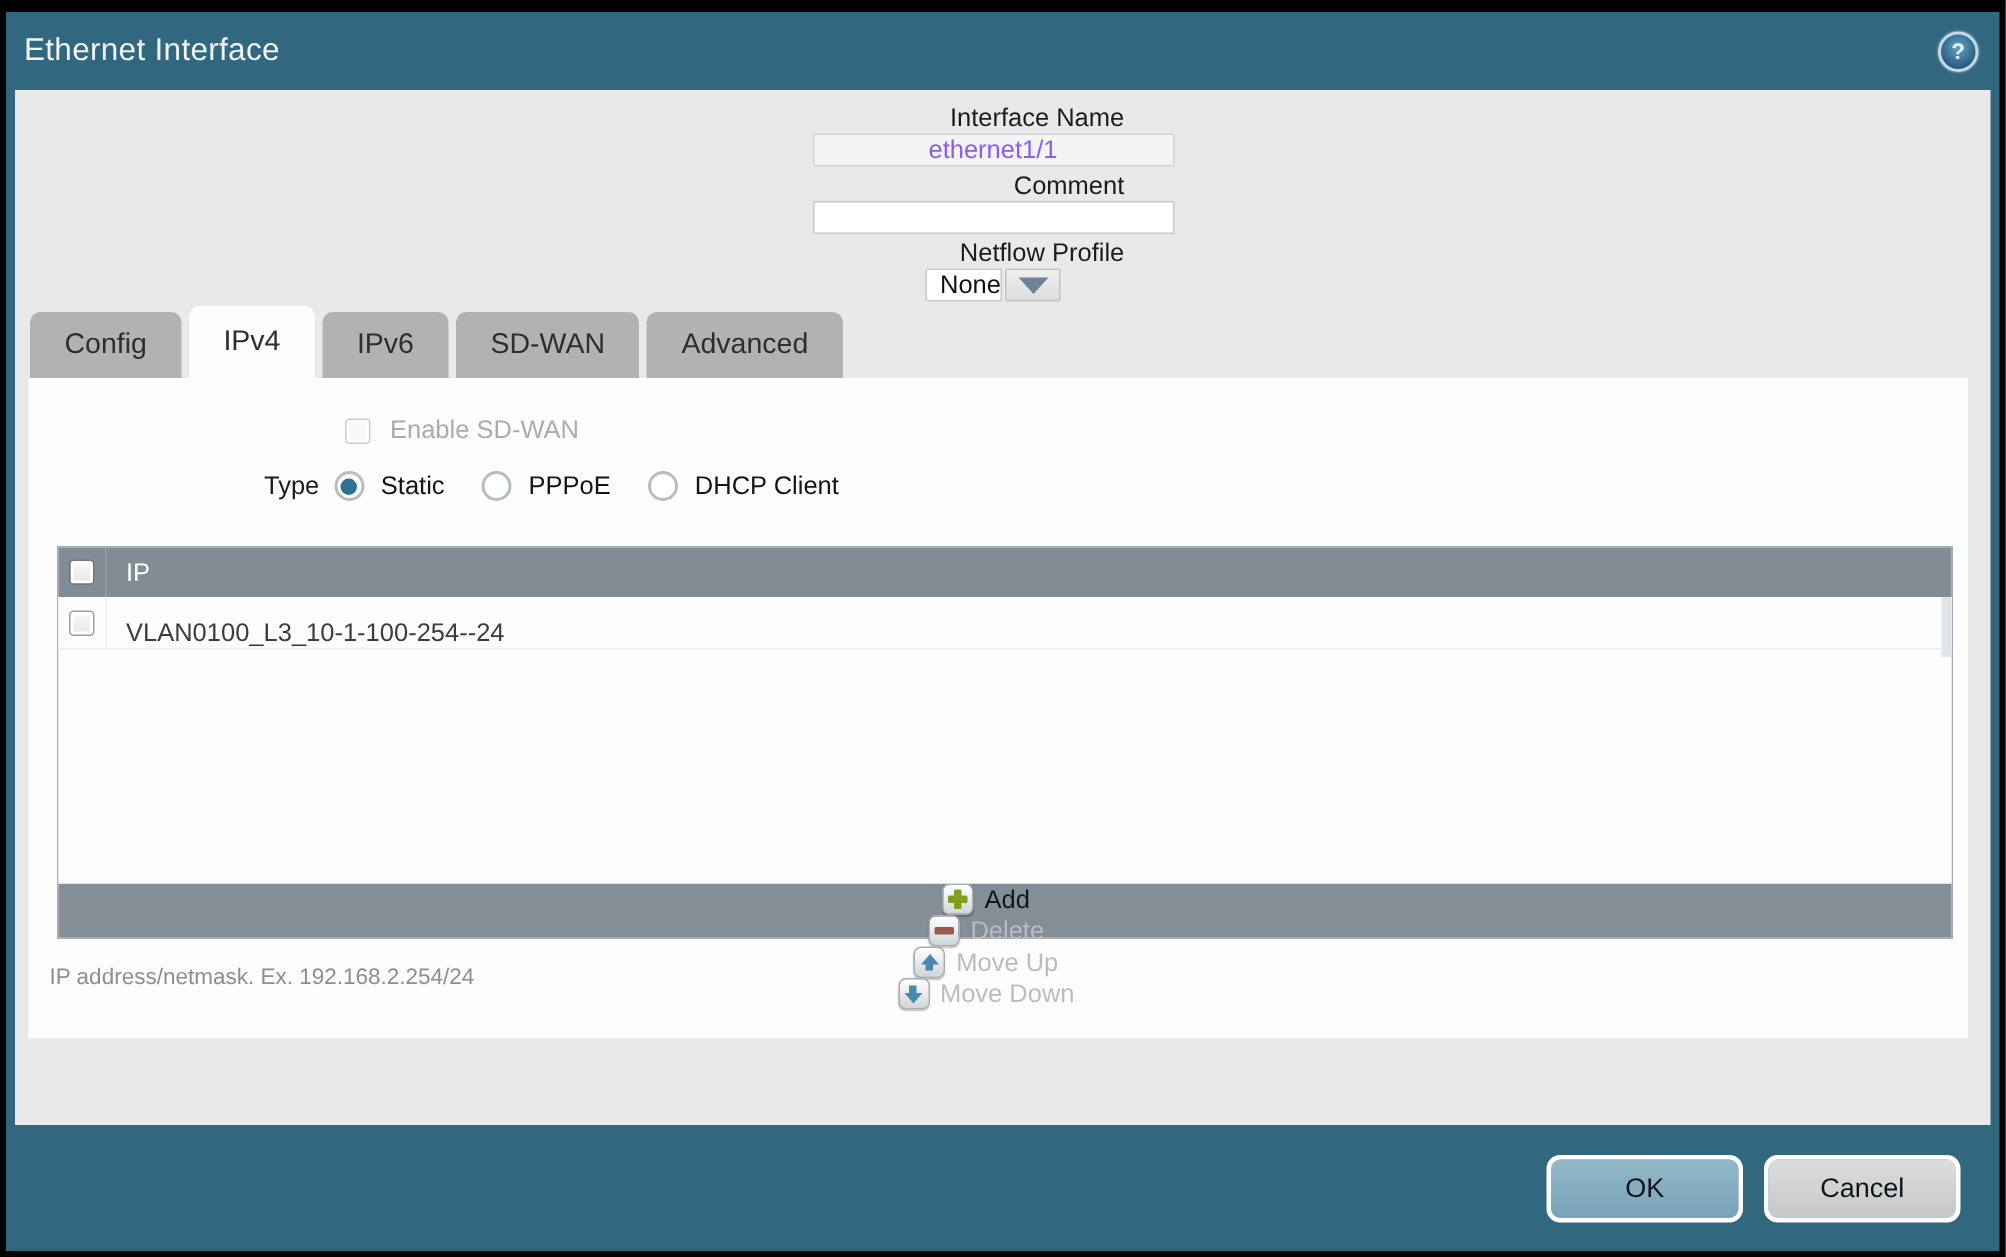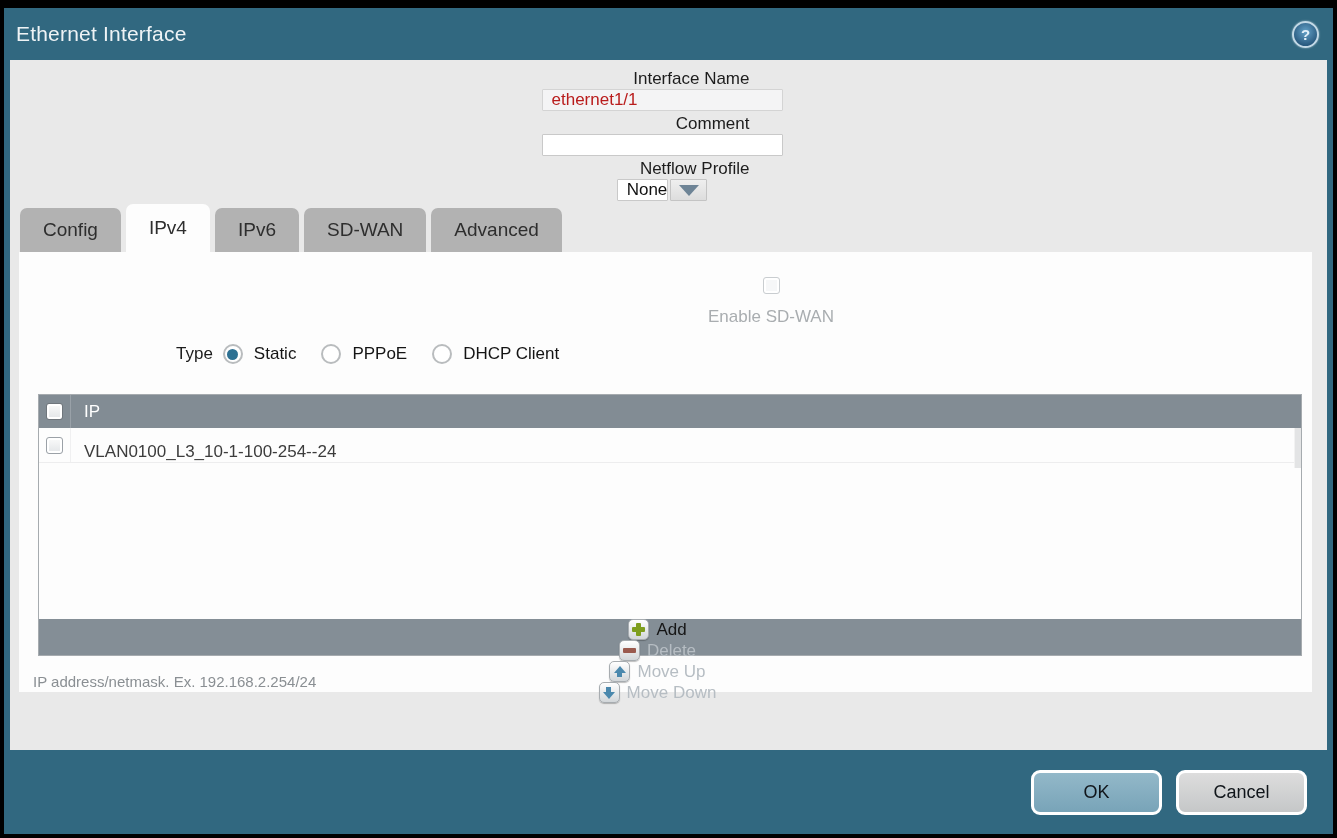--- a/index.html
+++ b/index.html
@@ -21,21 +21,21 @@
   
   .content { position: absolute; left: 6px; right: 6px; top: 52px; bottom: 84px;
     background: #e9e9e9; overflow: hidden; }
 
   .form-area { padding: 9px 13px 0 0; }
   .form-row { display: flex; align-items: center; height: 32px; margin-bottom: 13px; flex-direction: column; }
   .flabel { width: 197px; padding-right: 11px; text-align: right;
     font-size: 17px; color: #1c1c1c; flex: none; }
   .field { flex: 1; height: 32px; border: 1px solid #c9c9c9; background: #fff;
     font-size: 17px; padding: 0 9px; color: #111; font-family: inherit; border-radius: 1px; }
-  .field:disabled { background: #f4f4f5; color: #b91c1c; border-color: #d4d4d4; }
+  .field:disabled { background: #f4f4f5; color: #8b5cf6; border-color: #d4d4d4; text-align: center; }
 
   .combo { flex: 1; display: flex; gap: 2px; height: 32px; cursor: pointer; }
   .combo-value { flex: 1; background: #fff; border: 1px solid #c9c9c9; border-radius: 1px;
     display: flex; align-items: center; padding-left: 9px; font-size: 17px; color: #111; }
   .combo-btn { width: 37px; background: linear-gradient(#efefef, #dddddd);
     border: 1px solid #c4c4c4; border-radius: 1px;
     display: flex; align-items: center; justify-content: center; cursor: pointer; }
   .tri { width: 0; height: 0; border-left: 10px solid transparent;
     border-right: 10px solid transparent; border-top: 11px solid #6e8496; }
 
@@ -43,21 +43,21 @@
   .tabs { display: flex; align-items: flex-end; gap: 5px; padding-left: 10px; margin-top: 2px; }
   .tab { height: 44px; background: #b2b2b2; border-radius: 7px 7px 0 0;
     display: flex; align-items: center; padding: 0 23px; font-size: 19px;
     color: #2e2e2e; cursor: pointer; }
   .tab.active { height: 48px; background: #fdfdfd; }
 
   
   .panel { background: #fdfdfd; margin: 0 15px 0 9px; height: 440px; }
 
   .sdwan-row { padding-top: 25px; margin-left: 211px; display: flex;
-    align-items: center; gap: 13px; flex-direction: column; }
+    align-items: center; gap: 13px; }
   .sdwan-label { font-size: 17px; color: #a9adb0; }
 
   .checkbox { width: 17px; height: 17px; border: 1px solid #9ba1a7; border-radius: 3px;
     background: linear-gradient(#fbfbfb, #e2e5e7); box-shadow: inset 0 0 0 2px #fff;
     display: inline-block; flex: none; cursor: pointer; }
   .checkbox.disabled { border-color: #c9cdd0; background: #f6f7f8; cursor: default; }
   .checkbox.header { border-color: #6f767c; }
 
   .type-row { margin: 17px 0 0 157px; display: flex; align-items: center; }
   .type-label { font-size: 17px; color: #1c1c1c; margin-right: 10px; }

